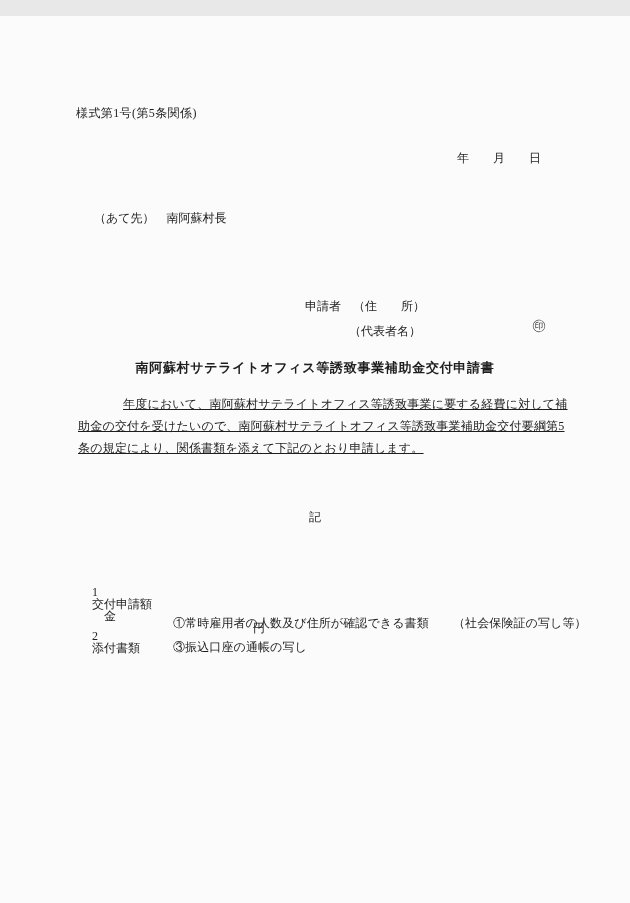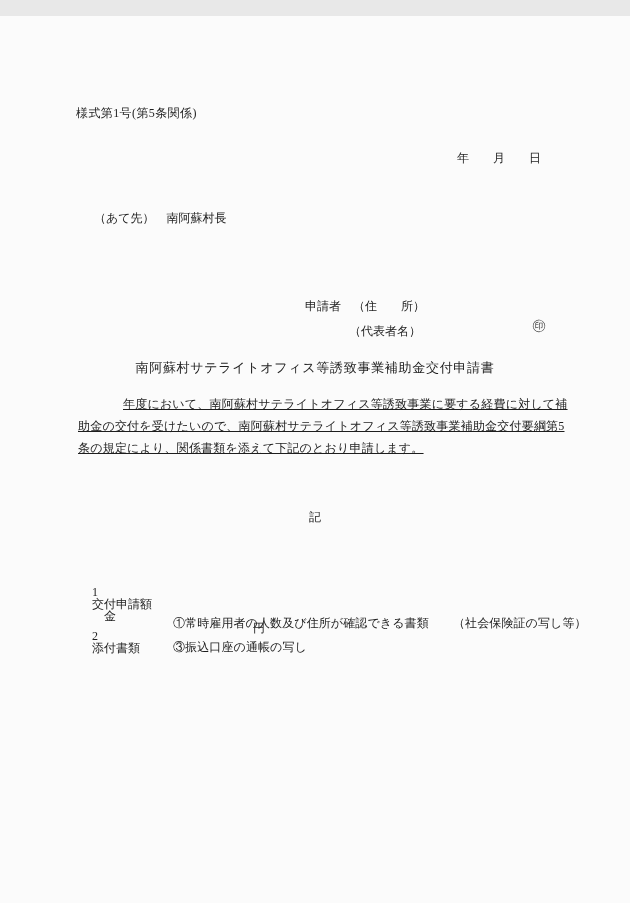--- a/index.html
+++ b/index.html
@@ -52,20 +52,21 @@
     color: #2a2a2a;
   }
   .doc-title {
     position: absolute;
     left: 0;
     top: 345px;
     width: 100%;
     text-align: center;
     font-size: 13px;
     letter-spacing: 0.7px;
+    font-weight: bold;
   }
   .body-par {
     position: absolute;
     left: 78px;
     top: 377px;
     width: 482px;
     text-decoration: underline;
   }
   .body-line {
     line-height: 22px;

